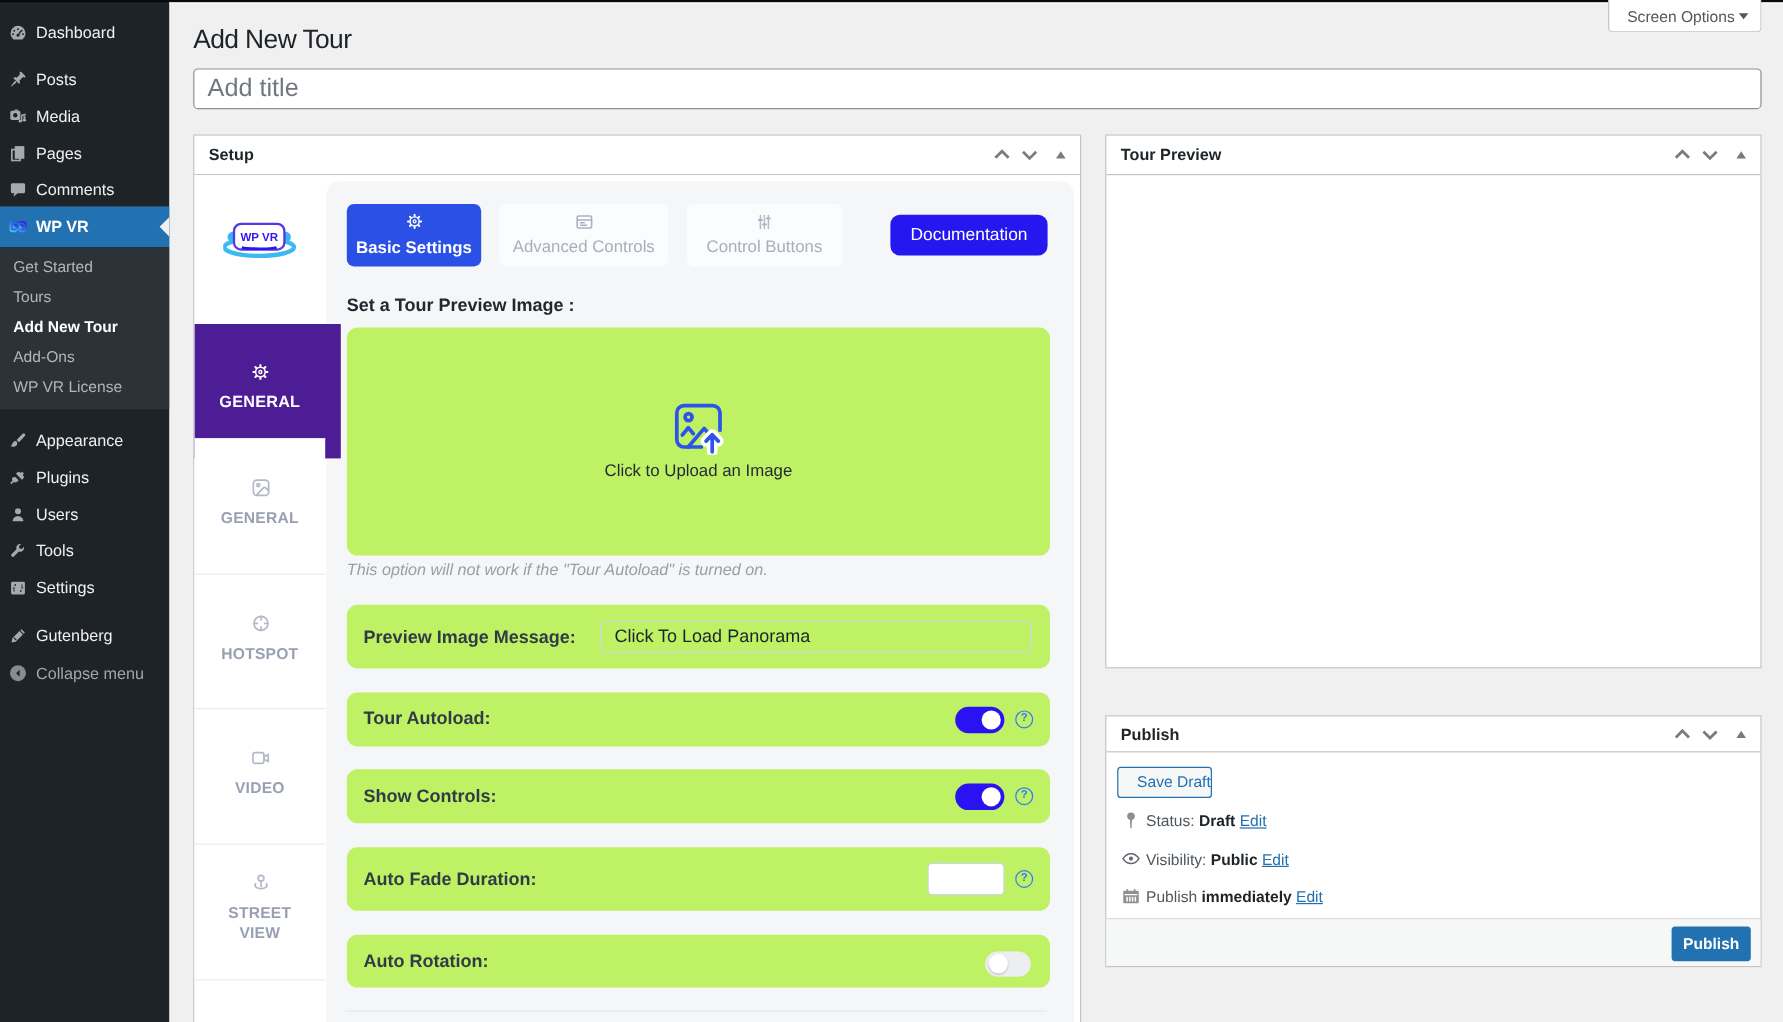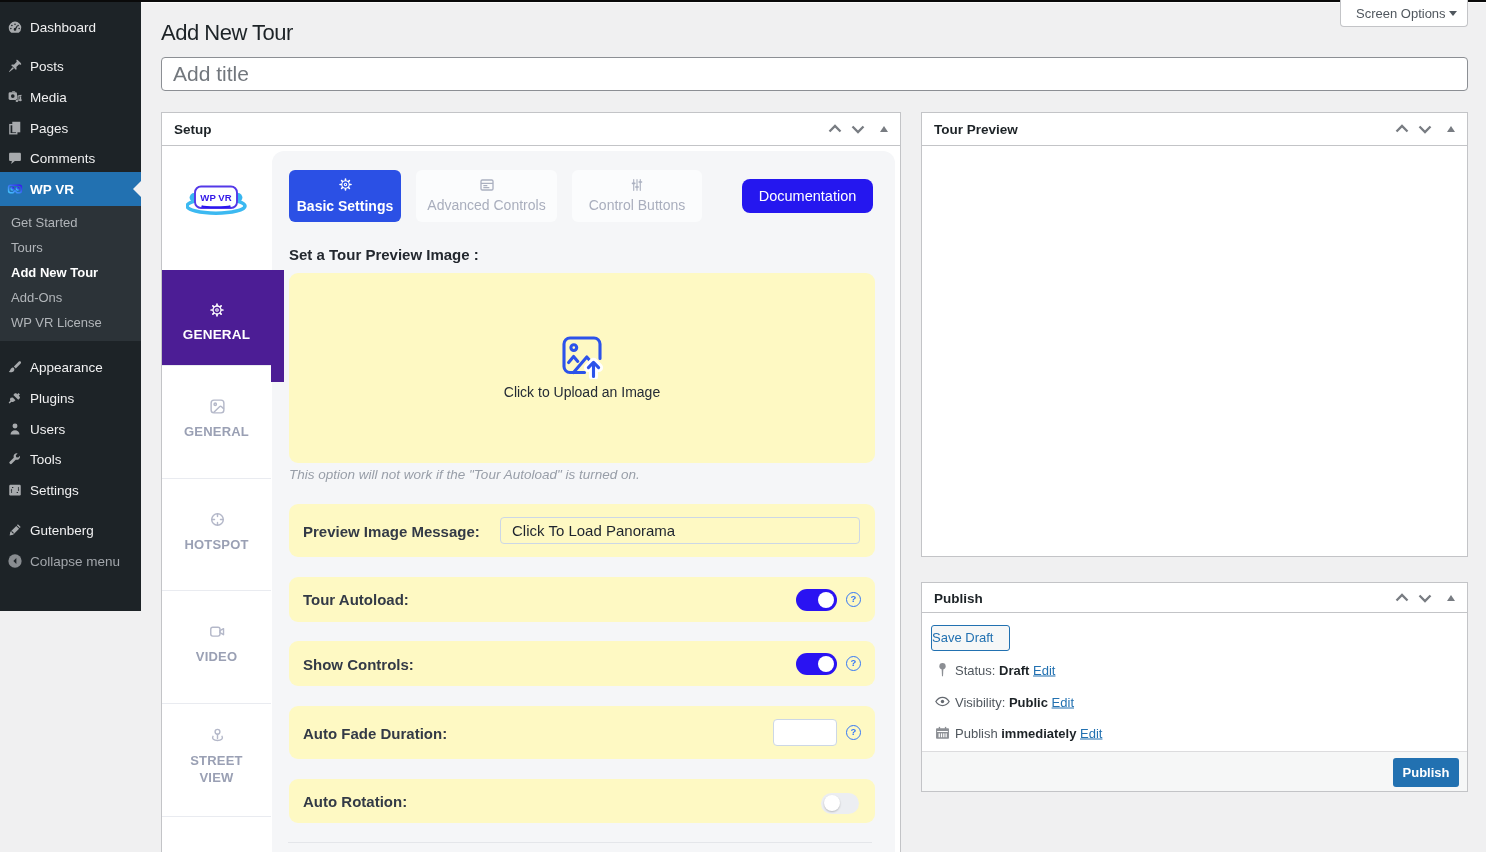--- a/index.html
+++ b/index.html
@@ -1,34 +1,34 @@
 <!DOCTYPE html>
 <html lang="en"><head>
 <meta charset="utf-8">
 <title>Add New Tour</title>
 <style>
 *{margin:0;padding:0;box-sizing:border-box}
 html,body{width:1486px;height:852px;overflow:hidden;font-family:"Liberation Sans",sans-serif;background:#f0f0f1}
 .abs{position:absolute}
-#sidebar{position:absolute;left:0;top:0;width:141px;height:611px;background:#1d2327;z-index:5}
+#sidebar{position:absolute;left:0;top:0;width:141px;height:852px;background:#1d2327;z-index:5}
 .mi{position:absolute;left:0;width:141px;height:34px;color:#f0f0f1;font-size:13.5px;font-weight:500}
 .mic{position:absolute;left:7px;top:50%;transform:translateY(-50%);width:16px;height:16px}
 .mic svg{display:block;width:100%;height:100%}
 .mit{position:absolute;left:30px;top:50%;transform:translateY(-50%);white-space:nowrap}
 .mi.cur{background:#2271b1;color:#fff}
 .mi.cur:after{content:"";position:absolute;right:0;top:50%;margin-top:-8px;border:8px solid transparent;border-right-color:#f0f0f1}
 #submenu{position:absolute;left:0;top:206px;width:141px;height:135px;background:#2c3338}
 .smi{position:absolute;left:0;width:141px;height:25px;font-size:13px;color:#b1b5b9;line-height:25px;padding-left:11px;white-space:nowrap}
 .smi.cur{color:#fff;font-weight:700}
 .panel{position:absolute;background:#fff;border:1px solid #c3c4c7}
 .phead{position:relative;height:33px;border-bottom:1px solid #c3c4c7}
 .ptitle{position:absolute;left:12px;top:50%;transform:translateY(-50%);font-size:13.5px;font-weight:700;color:#1d2327}
 .hbtn{position:absolute;top:50%;transform:translateY(-50%);width:16px;height:16px}
 .tri-up{position:absolute;top:50%;margin-top:-3px;width:0;height:0;border-left:4.5px solid transparent;border-right:4.5px solid transparent;border-bottom:6px solid #787c82}
-.card{position:absolute;background:#fef9c3;border-radius:9px}
+.card{position:absolute;background:#bef264;border-radius:9px}
 .rowlab{position:absolute;left:14px;top:50%;transform:translateY(-50%);font-size:15px;font-weight:700;color:#333a46}
 .tgl{position:absolute;width:41px;height:22px;border-radius:11px}
 .tgl .knob{position:absolute;top:3px;width:16px;height:16px;border-radius:50%;background:#fff}
 .tgl.on{background:#2a13f2}
 .tgl.on .knob{right:3px}
 .tgl.off{background:#eceef2}
 .tgl.off .knob{left:3px;box-shadow:0 1px 2px rgba(0,0,0,.22)}
 .help{position:absolute;width:15px;height:15px;border:1.5px solid #3477f6;border-radius:50%;color:#3477f6;font-size:9.5px;font-weight:700;text-align:center;line-height:12px}
 .edit{color:#2271b1;text-decoration:underline}
 .vtab{position:absolute;left:0;width:109px;height:112px;background:#fff;border-top:1px solid #e9ebf0;text-align:center}
@@ -380,32 +380,32 @@
   <span class="hbtn" style="left:472px"><svg viewBox="0 0 16 16" fill="none" stroke="#787c82" stroke-width="2.3">
             <path d="M2.5 10.5L8 5l5.5 5.5"></path>
           </svg></span>
   <span class="hbtn" style="left:495px"><svg viewBox="0 0 16 16" fill="none" stroke="#787c82" stroke-width="2.3">
             <path d="M2.5 5.5L8 11l5.5-5.5"></path>
           </svg></span>
   <span class="tri-up" style="left:525px"></span>
  </div>
 </div>
 
-<div class="panel" style="left:921px;top:582px;width:547px;height:210px">
+<div class="panel" style="left:921px;top:596px;width:547px;height:210px">
  <div class="phead" style="height:30px">
         <span class="ptitle">Publish</span>
   <span class="hbtn" style="left:472px"><svg viewBox="0 0 16 16" fill="none" stroke="#787c82" stroke-width="2.3">
             <path d="M2.5 10.5L8 5l5.5 5.5"></path>
           </svg></span>
   <span class="hbtn" style="left:495px"><svg viewBox="0 0 16 16" fill="none" stroke="#787c82" stroke-width="2.3">
             <path d="M2.5 5.5L8 11l5.5-5.5"></path>
           </svg></span>
   <span class="tri-up" style="left:525px"></span>
  </div>
- <div style="position:absolute;left:9px;top:42px;width:79px;height:26px;background:#f6f7f7;border:1px solid #2271b1;border-radius:3px;color:#2271b1;font-size:13px;text-align:left;line-height:24px">Save Draft</div>
+ <div style="position:absolute;left:9px;top:42px;width:79px;height:26px;background:#f6f7f7;border:1px solid #2271b1;border-radius:3px;color:#2271b1;font-size:13px;text-align:right;line-height:24px">Save Draft</div>
  <div class="prow" style="top:77px">
    <span class="pico">
           <svg viewBox="0 0 20 20">
             <circle cx="10" cy="6.1" r="3.7" fill="#8c8f94"></circle>
             <path fill="#8c8f94" d="M9 9.4h2l-.4 8.4h-1.2z"></path>
           </svg>
         </span>
    <span class="ptext">Status: <b>Draft</b> <span class="edit">Edit</span></span>
  </div>
  <div class="prow" style="top:108.5px">

